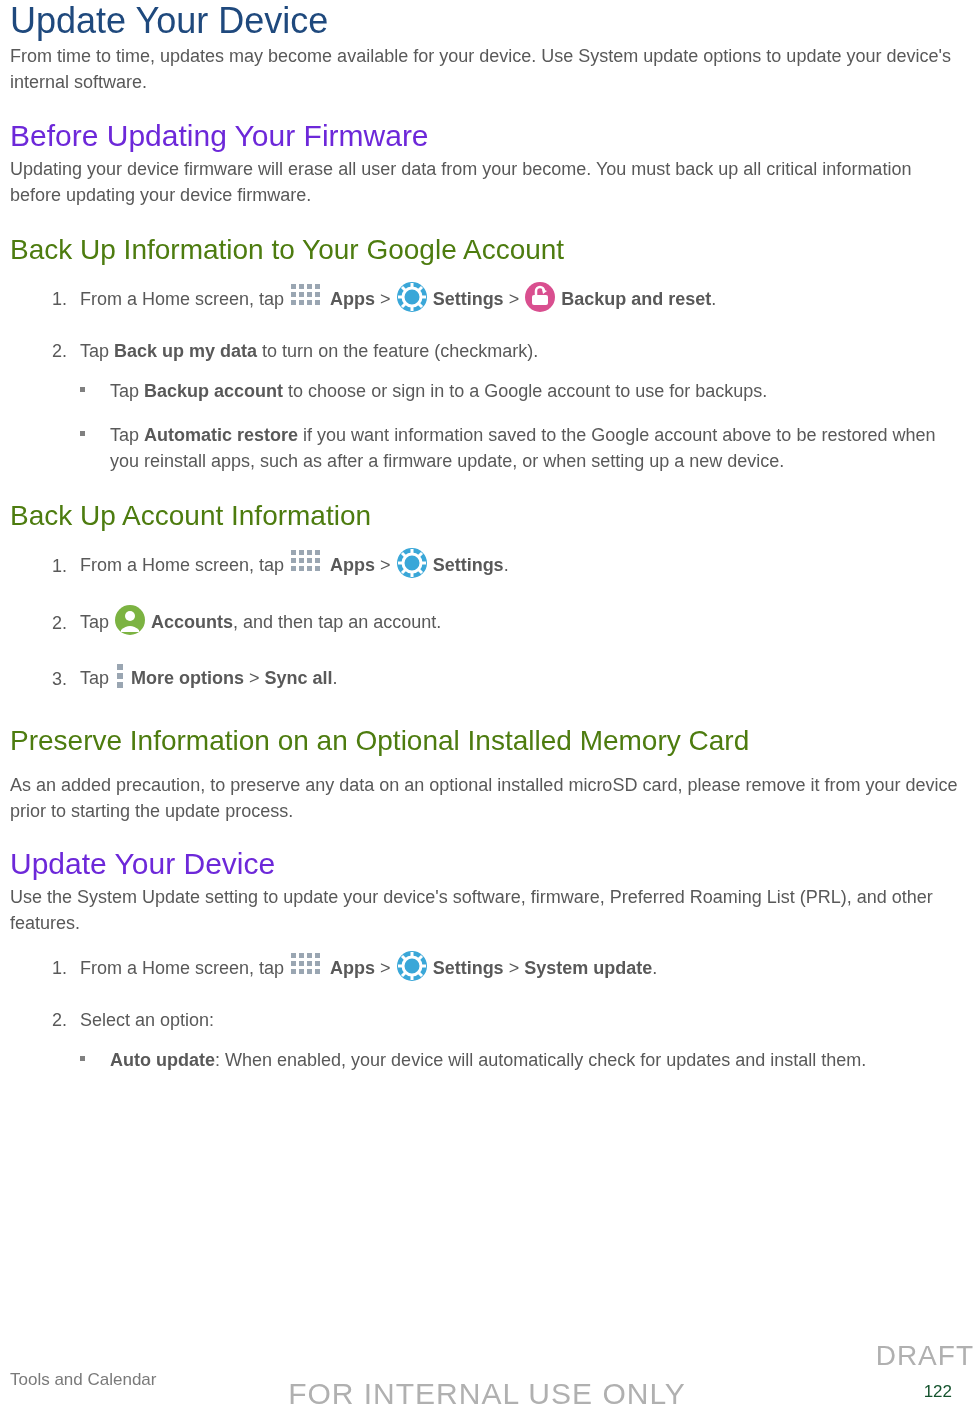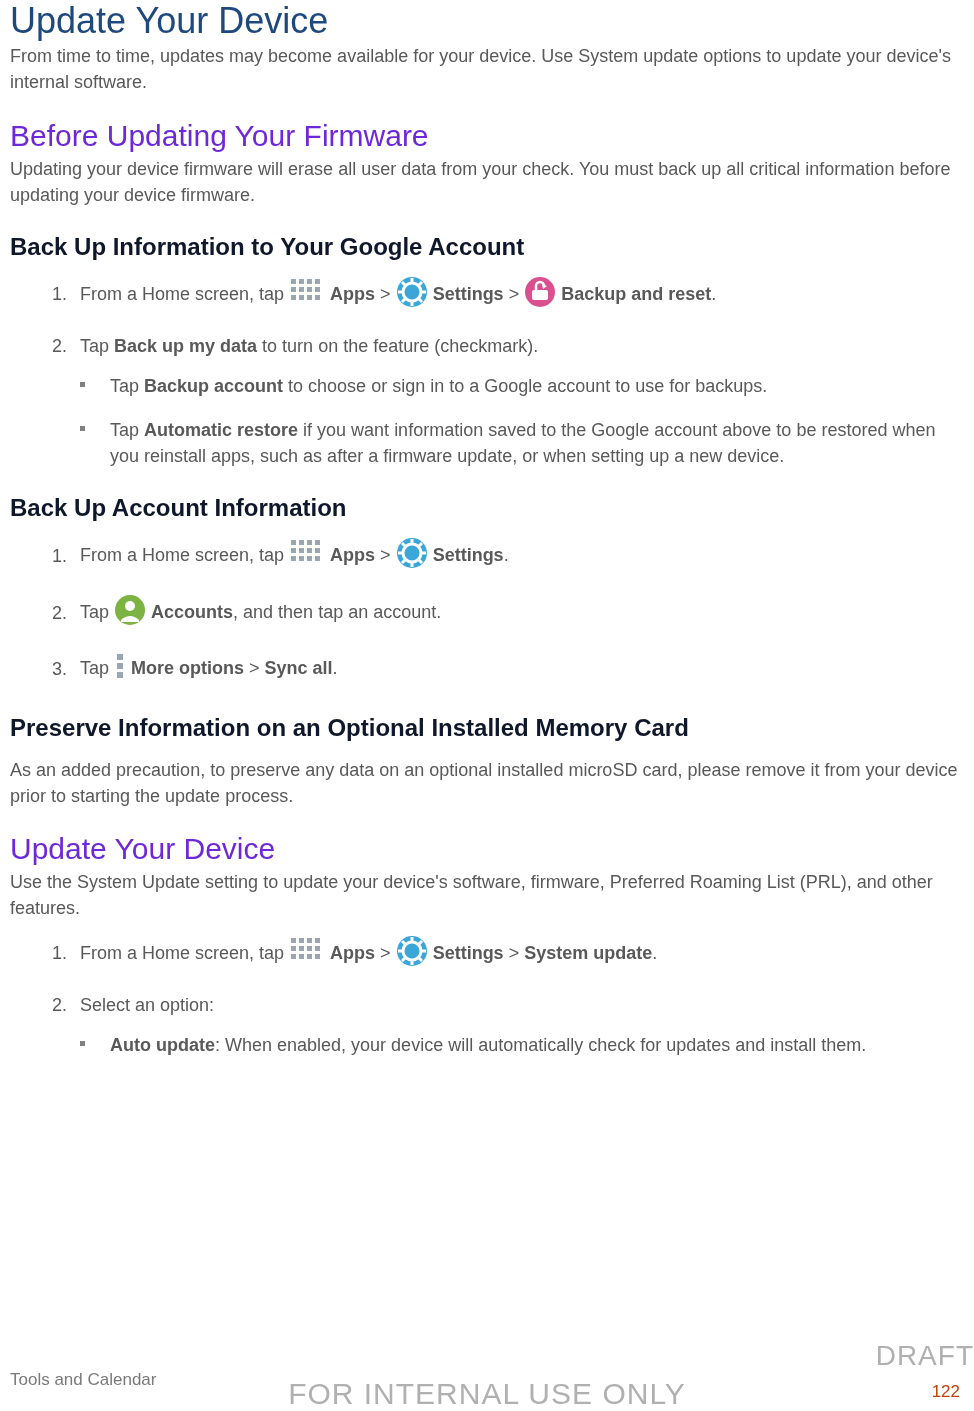--- a/index.html
+++ b/index.html
@@ -23,23 +23,23 @@
     line-height:1.15;
   }
   .h2{
     color:#6d28d9;
     font-size:30px;
     font-weight:400;
     margin:22px 0 2px 0;
     line-height:1.2;
   }
   .h3{
-    color:#0f172a;
-    font-size:24px;
-    font-weight:700;
+    color:#4d7c0f;
+    font-size:28px;
+    font-weight:400;
     margin:24px 0 14px 0;
     line-height:1.25;
   }
   .body-text{
     margin:0 0 0 0;
   }
   ol{
     margin:14px 0 0 0;
     padding-left:62px;
   }
@@ -79,24 +79,24 @@
   }
   .footer-left{
     position:absolute;
     left:0;
     bottom:12px;
     font-size:17px;
     color:#7a7a7a;
   }
   .footer-right{
     position:absolute;
-    right:4px;
+    right:12px;
     bottom:0;
     font-size:17px;
-    color:#c2410c;
+    color:#14532d;
   }
   .watermark{
     position:absolute;
     left:0;right:0;
     bottom:-2px;
     text-align:center;
     color:#b0b0b0;
     font-size:30px;
     line-height:1.3;
     letter-spacing:1px;
@@ -105,21 +105,21 @@
   .watermark .line1{font-size:28px;text-align:right;}
   .watermark .line2{font-size:30px;}
 </style>
 </head>
 <body>
 
 <h1 class="h1">Update Your Device</h1>
 <p class="body-text">From time to time, updates may become available for your device. Use System update options to update your device's internal software.</p>
 
 <h2 class="h2">Before Updating Your Firmware</h2>
-<p class="body-text">Updating your device firmware will erase all user data from your check. You must back up all critical information before updating your device firmware.</p>
+<p class="body-text">Updating your device firmware will erase all user data from your become. You must back up all critical information before updating your device firmware.</p>
 
 <h3 class="h3">Back Up Information to Your Google Account</h3>
 
 <ol>
   <li>
     <span>From a Home screen, tap </span><span class="icon"><svg width="36" height="30" viewBox="0 0 36 30">
           <g fill="#9aa6b2">
             <rect x="2" y="2" width="5" height="5"></rect>
             <rect x="10" y="2" width="5" height="5"></rect>
             <rect x="18" y="2" width="5" height="5"></rect>

